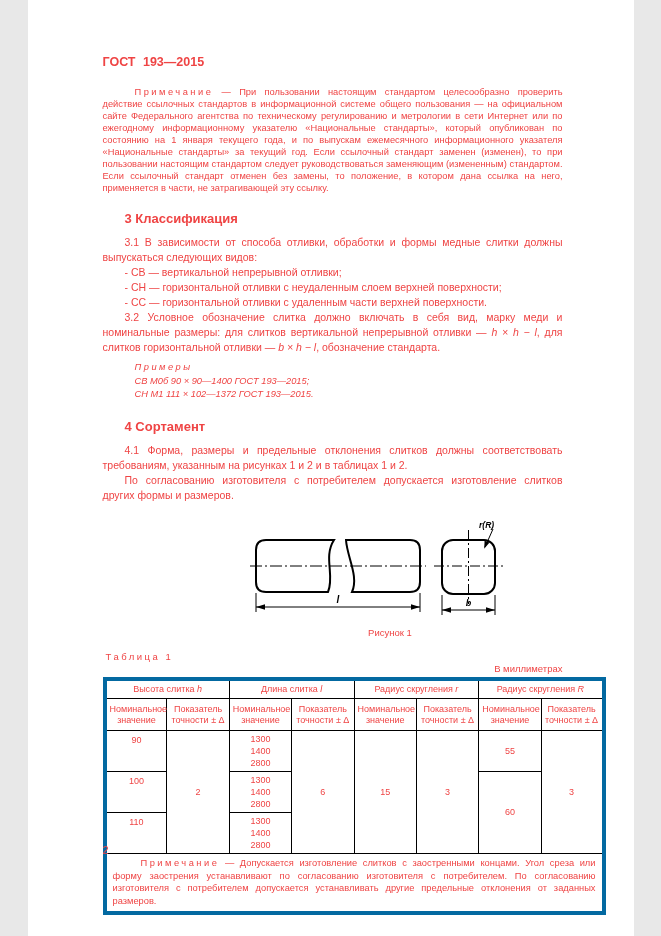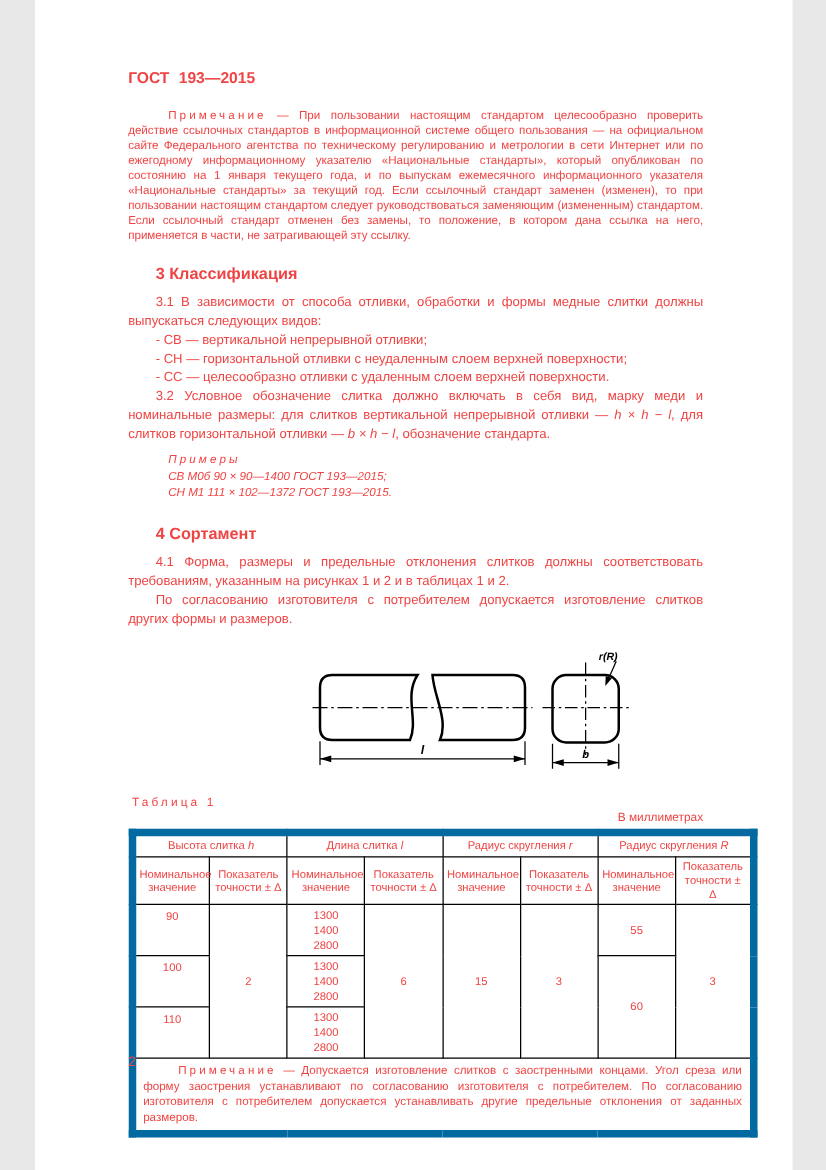--- a/index.html
+++ b/index.html
@@ -21,21 +21,21 @@
   .body-p{font-size:10.5px;line-height:15px;text-align:justify;text-indent:22px;margin:0;}
   .list-p{font-size:10.5px;line-height:15px;text-indent:22px;margin:0;}
   .var{font-style:italic;}
   .examples{margin:6px 0 0 32px;font-size:9.3px;line-height:13.5px;font-weight:normal;font-style:italic;}
   .examples div{margin:0;}
   .figure-wrap{margin:16px 0 0 145px;width:285px;}
   .figure-caption{font-size:9.5px;text-align:center;margin-top:4px;}
   .table-title{font-size:9.5px;margin:13px 0 0 3px;}
   .table-units{font-size:9.5px;text-align:right;margin:1px 0 3px 0;}
   table.t1{
-    border-collapse:collapse;border:6px solid #0369a1;
+    border-collapse:collapse;border:4px solid #0369a1;
     width:503px;table-layout:fixed;
     font-size:9px;
   }
   .t1 th,.t1 td{
     border:1px solid #000;
     font-weight:normal;
     text-align:center;vertical-align:middle;
     padding:2px 3px;line-height:11px;
     box-sizing:border-box;
   }
@@ -57,21 +57,21 @@
 
   <div class="doc-header">ГОСТ 193—2015</div>
 
   <p class="small-note"><span class="sp">Примечание</span><span> — При пользовании настоящим стандартом целесообразно проверить действие ссылочных стандартов в информационной системе общего пользования — на официальном сайте Федерального агентства по техническому регулированию и метрологии в сети Интернет или по ежегодному информационному указателю «Национальные стандарты», который опубликован по состоянию на 1 января текущего года, и по выпускам ежемесячного информационного указателя «Национальные стандарты» за текущий год. Если ссылочный стандарт заменен (изменен), то при пользовании настоящим стандартом следует руководствоваться заменяющим (измененным) стандартом. Если ссылочный стандарт отменен без замены, то положение, в котором дана ссылка на него, применяется в части, не затрагивающей эту ссылку.</span></p>
 
   <div class="sec-heading">3  Классификация</div>
 
   <p class="body-p">3.1  В зависимости от способа отливки, обработки и формы медные слитки должны выпускаться следующих видов:</p>
   <p class="list-p">- СВ — вертикальной непрерывной отливки;</p>
   <p class="list-p">- СН — горизонтальной отливки с неудаленным слоем верхней поверхности;</p>
-  <p class="list-p">- СС — целесообразно отливки с удаленным слоем верхней поверхности.</p>
+  <p class="list-p">- СС — горизонтальной отливки с удаленным части верхней поверхности.</p>
 
   <p class="body-p"><span>3.2  Условное обозначение слитка должно включать в себя вид, марку меди и номинальные размеры: для слитков вертикальной непрерывной отливки — </span><span class="var">h × h − l</span><span>, для слитков горизонтальной отливки — </span><span class="var">b × h − l</span><span>, обозначение стандарта.</span></p>
 
   <div class="examples">
     <div class="sp">Примеры</div>
     <div>СВ М0б 90 × 90—1400 ГОСТ 193—2015;</div>
     <div>СН М1 111 × 102—1372 ГОСТ 193—2015.</div>
   </div>
 
   <div class="sec-heading">4  Сортамент</div>
@@ -105,20 +105,21 @@
       <text x="231" y="9" font-size="8.5" font-style="italic" font-weight="bold">r(R)</text>
 
       <line x1="194" y1="76" x2="194" y2="96" stroke="#000" stroke-width="1"></line>
       <line x1="247" y1="76" x2="247" y2="96" stroke="#000" stroke-width="1"></line>
 
       <line x1="194" y1="91" x2="247" y2="91" stroke="#000" stroke-width="1"></line>
       <polygon points="194,91 203,88.3 203,93.7" fill="#000"></polygon>
       <polygon points="247,91 238,88.3 238,93.7" fill="#000"></polygon>
       <text x="220.5" y="87" font-size="9" font-style="italic" font-weight="bold" text-anchor="middle">b</text>
     </svg>
+    <div class="figure-caption">Рисунок 1</div>
   </div>
 
   <div class="table-title sp">Таблица 1</div>
   <div class="table-units">В миллиметрах</div>
 
   <table class="t1">
     <tbody>
         <tr>
       <th colspan="2" class="grp"><span>Высота слитка </span><span class="var">h</span></th>
       <th colspan="2" class="grp"><span>Длина слитка </span><span class="var">l</span></th>

